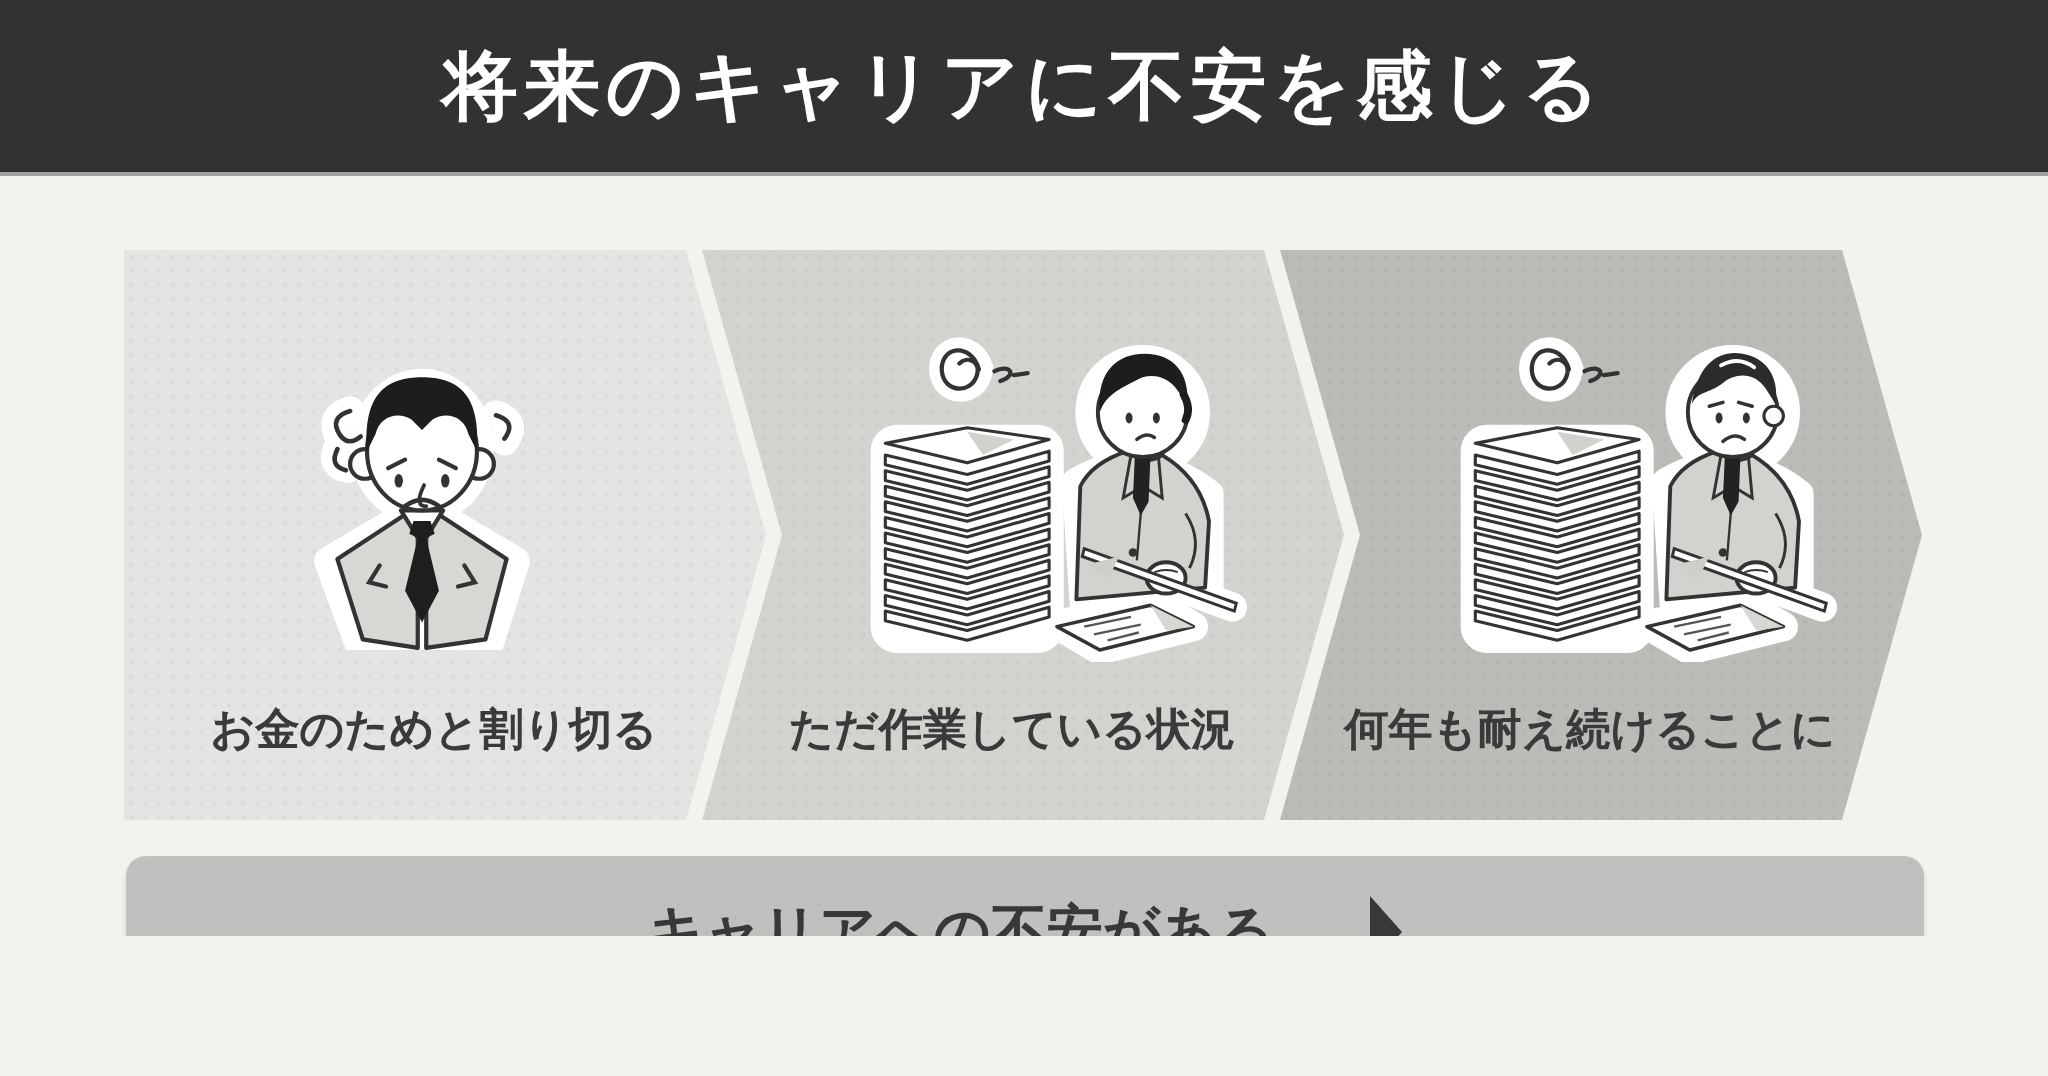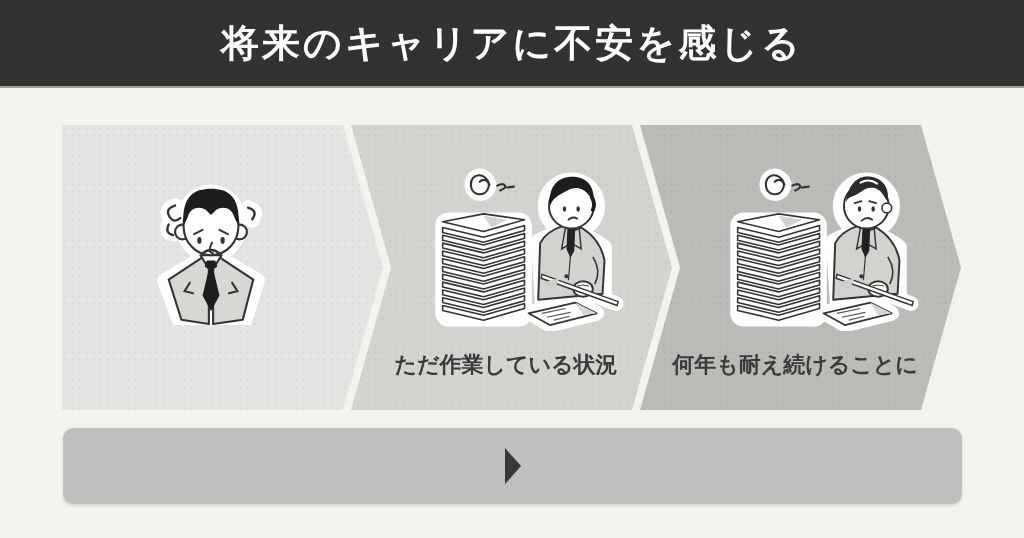--- a/index.html
+++ b/index.html
@@ -1,18 +1,18 @@
 <!DOCTYPE html>
 <html><head>
 <meta charset="utf-8">
 <style>
   * { margin:0; padding:0; box-sizing:border-box; }
   html,body { background:#f3f2ee; }
   .canvas {
-    position:relative; width:1024px; height:538px;
+    position:relative; width:1024px; height:468px;
     background:#f3f2ee; overflow:hidden;
     font-family:"Liberation Sans","DejaVu Sans",sans-serif;
     color:#3a3a3a;
   }
   
   .titlebar {
     position:absolute; top:0; left:0; width:1024px; height:88px;
     background:#333230; border-bottom:2px solid #a2a19f;
     display:flex; align-items:center; justify-content:center;
   }
@@ -101,20 +101,21 @@
         <path d="M61,62 q-3,6 -2,8 q0,2 3,2" fill="none" stroke="#333" stroke-width="1.8" stroke-linecap="round"></path>
         <path d="M52,72 q8,-6 16,0" fill="none" stroke="#333" stroke-width="2.2" stroke-linecap="round"></path>
       </g>
 
       <g fill="none" stroke="#333" stroke-width="2.2" stroke-linecap="round">
         <path d="M26,27 q-10,3 -5,11 q4,6 10,1"></path>
         <path d="M20,45 q-4,8 4,10"></path>
         <path d="M95,29 q10,3 4,11"></path>
       </g>
     </svg>
+    <div class="panel-label">お金のためと割り切る</div>
   </div>
 
   <div class="panel panel-3">
     <svg class="illus" width="195" height="166" viewBox="0 0 200 170">
       <g stroke="#ffffff" stroke-width="15" fill="#ffffff" stroke-linejoin="round" stroke-linecap="round">
         <rect x="14" y="56" width="84" height="102" rx="6"></rect>
         <circle cx="146" cy="42" r="27"></circle>
         <path d="M112,78 Q146,58 180,84 L180,132 L116,140 Z"></path>
         <path d="M122,116 L192,142"></path>
         <path d="M102,151 L152,140 L172,152 L124,164 Z"></path>
@@ -217,16 +218,17 @@
         <path d="M150,141 L172,152 L158,154 Z" fill="#d8d7d4"></path>
         <path d="M116,152 l24,-5 M121,156 l24,-5 M128,159 l16,-4" stroke="#555" stroke-width="1.2"></path>
       </g>
 
       <path d="M62,20 c-4,-14 -20,-12 -19,1 c1,11 15,12 18,2 c2,-7 -5,-10 -9,-6 M70,21 c8,-4 12,2 3,5 M80,23 l7,-1" fill="none" stroke="#333" stroke-width="2.2" stroke-linecap="round"></path>
     </svg>
     <div class="panel-label">ただ作業している状況</div>
   </div>
 
   <div class="conclusion">
+    <span class="phrase">キャリアへの不安がある</span>
     <span class="tri-arrow"></span>
   </div>
 
 </div>
 
 </body></html>

